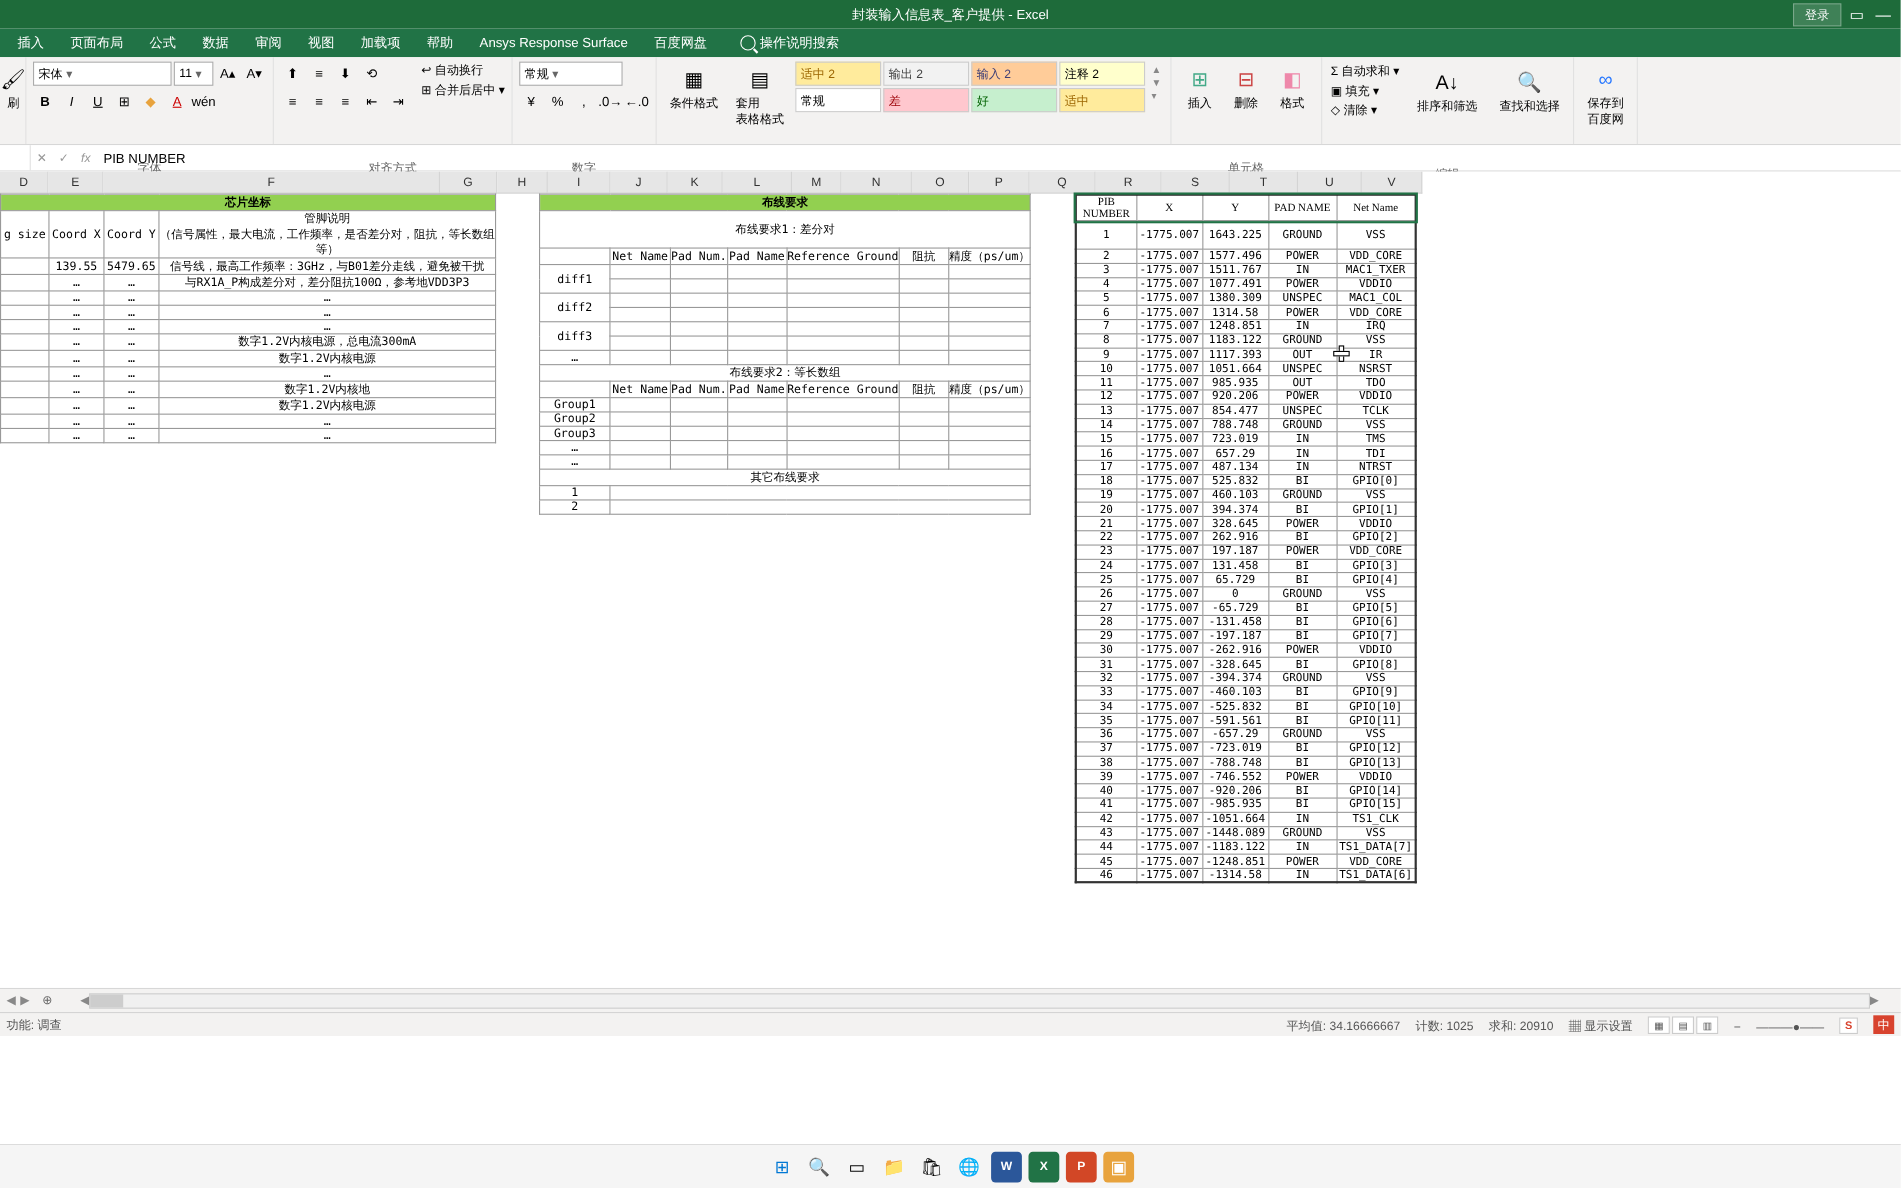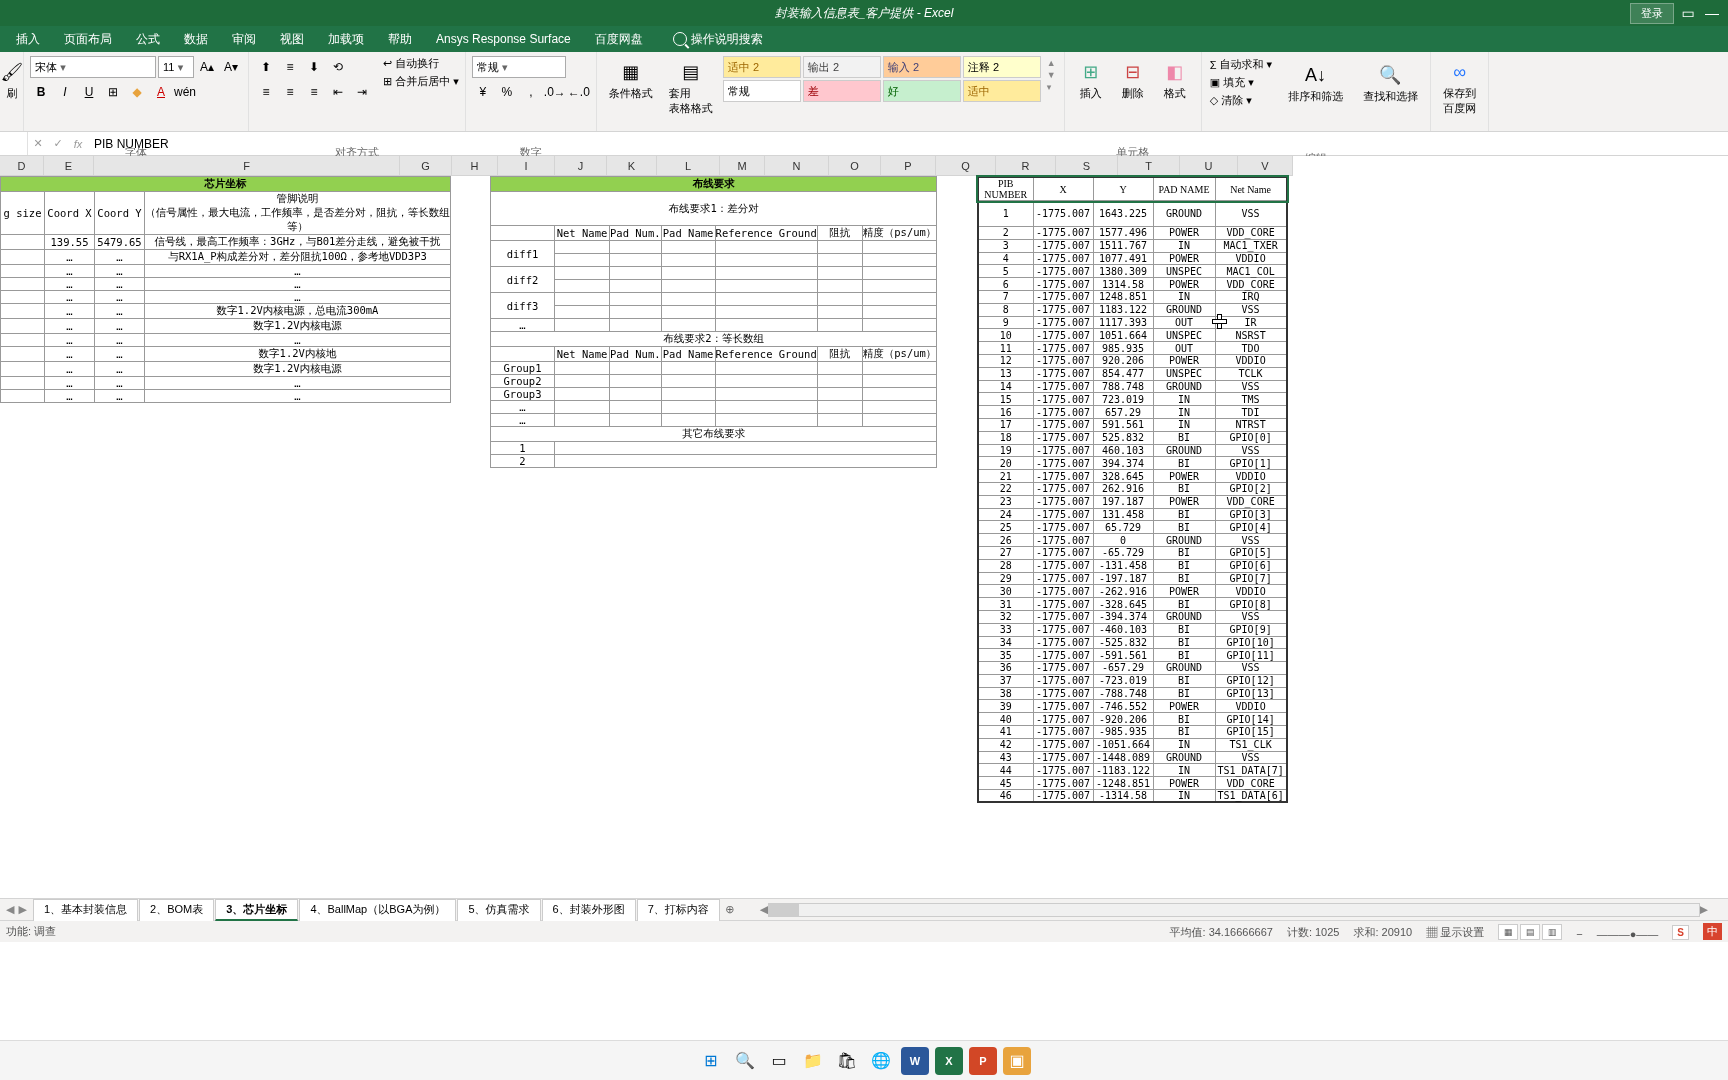--- a/index.html
+++ b/index.html
@@ -1,19 +1,19 @@
 <!DOCTYPE html>
 <html><head>
 <meta charset="utf-8">
 <style>
 * { box-sizing: border-box; margin: 0; padding: 0; font-family: "Microsoft YaHei", "SimSun", sans-serif; }
 body { background: #fff; font-size: 11px; overflow: hidden; }
 
 .titlebar { background: #1e6b3a; height: 26px; display: flex; align-items: center; color: #fff; position: relative; }
-.titlebar-center { position: absolute; left: 50%; transform: translateX(-50%); font-size: 12px; font-style: italic; }
+.titlebar-center { position: absolute; left: 50%; transform: translateX(-50%); font-size: 12px; }
 .titlebar-right { position: absolute; right: 0; display: flex; align-items: center; gap: 4px; padding-right: 6px; }
 .titlebar-btn { background: rgba(255,255,255,0.15); border: 1px solid rgba(255,255,255,0.3); padding: 2px 10px; font-size: 11px; color: #fff; }
 .titlebar-icon { width: 20px; height: 18px; display: flex; align-items: center; justify-content: center; font-size: 14px; }
 
 .ribbon-tabs { background: #217346; height: 26px; display: flex; align-items: center; padding-left: 4px; }
 .ribbon-tab { color: #fff; padding: 0 12px; height: 26px; display: flex; align-items: center; font-size: 12px; cursor: pointer; }
 .tell-me { display: flex; align-items: center; gap: 4px; margin-left: 6px; }
 .tell-me-icon { width: 14px; height: 14px; border: 1.5px solid #fff; border-radius: 50%; position: relative; }
 .tell-me-icon::after { content: ''; position: absolute; width: 1.5px; height: 5px; background: #fff; bottom: -4px; right: -2px; transform: rotate(-45deg); }
 
@@ -673,21 +673,21 @@
           <tr>
             <td>16</td>
             <td>-1775.007</td>
             <td>657.29</td>
             <td>IN</td>
             <td>TDI</td>
           </tr>
           <tr>
             <td>17</td>
             <td>-1775.007</td>
-            <td>591.561</td>
+            <td>487.134</td>
             <td>IN</td>
             <td>NTRST</td>
           </tr>
           <tr>
             <td>18</td>
             <td>-1775.007</td>
             <td>525.832</td>
             <td>BI</td>
             <td>GPIO[0]</td>
           </tr>
@@ -891,29 +891,20 @@
     </table>
 
     <div class="cursor-plus"></div>
   </div>
 </div>
 
 <div class="sheet-tabs">
   <div class="sheet-nav">
       <span>◀</span>
       <span>▶</span>
-    </div>
-  <div id="sheet-tabs-container" style="display:flex;gap:1px">
-      <div class="sheet-tab">1、基本封装信息</div>
-      <div class="sheet-tab">2、BOM表</div>
-      <div class="sheet-tab active">3、芯片坐标</div>
-      <div class="sheet-tab">4、BallMap（以BGA为例）</div>
-      <div class="sheet-tab">5、仿真需求</div>
-      <div class="sheet-tab">6、封装外形图</div>
-      <div class="sheet-tab">7、打标内容</div>
     </div>
   <div class="sheet-add">⊕</div>
   <div class="h-scroll">
     <span style="color:#888">◀</span>
     <div class="h-scroll-track">
         <div class="h-scroll-thumb"></div>
       </div>
     <span style="color:#888">▶</span>
   </div>
 </div>

